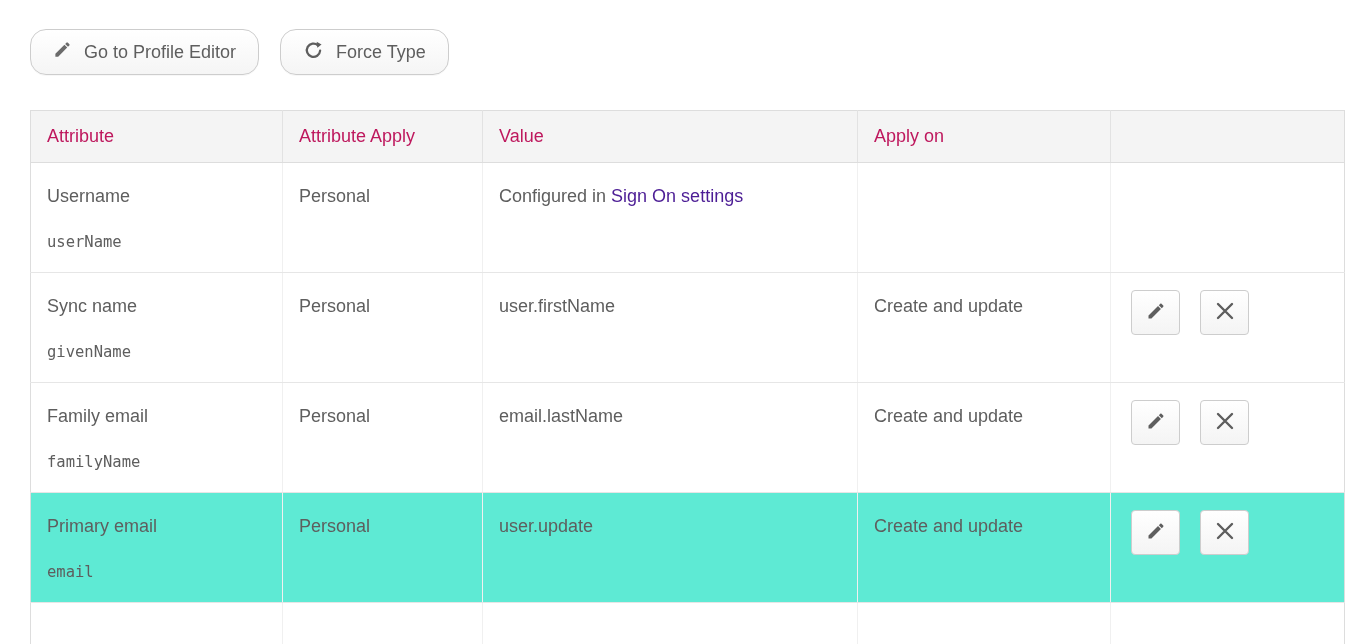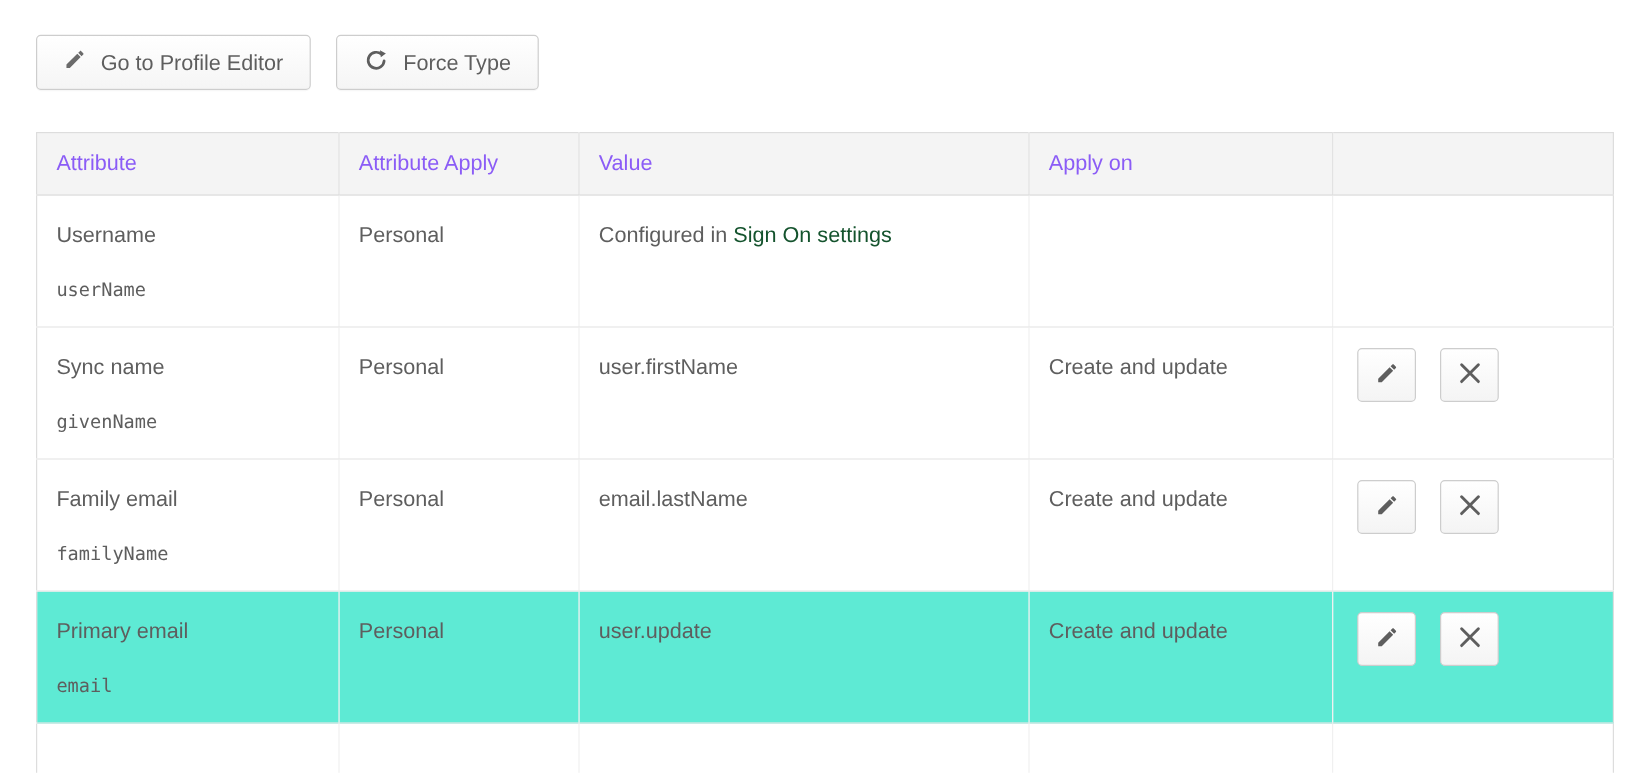--- a/index.html
+++ b/index.html
@@ -11,38 +11,38 @@
     color: #5e5e5e;
   }
   .page { padding: 29px 26px 0 30px; }
 
   
   .toolbar { display: flex; gap: 21px; margin-bottom: 35px; }
   .btn {
     display: inline-flex; align-items: center; gap: 12px;
     height: 46px; padding: 0 22px;
     background: linear-gradient(#ffffff, #f5f5f5);
-    border: 1px solid #cdcdcd; border-radius: 4px;
+    border: 1px solid #cdcdcd; border-radius: 16px;
     font-family: "Liberation Sans", sans-serif;
     font-size: 18px; color: #5e5e5e; cursor: pointer;
     box-shadow: 0 1px 0 rgba(0,0,0,0.03);
   }
   .btn svg { flex: 0 0 auto; }
 
   
   table.attr-table {
     width: 1314px; border-collapse: collapse; table-layout: fixed;
     border-left: 1px solid #dddddd;
     border-right: 1px solid #dddddd;
     border-top: 1px solid #dddddd;
   }
   thead th {
     height: 52px;
     background: #f4f4f4;
-    font-weight: normal; font-size: 18px; color: #8b5cf6;
+    font-weight: normal; font-size: 18px; color: #be185d;
     text-align: left; padding: 0 16px;
     border-bottom: 1px solid #dddddd;
     border-right: 1px solid #e2e2e2;
   }
   thead th:last-child { border-right: none; }
   tbody td {
     vertical-align: top;
     padding: 23px 16px 0 16px;
     font-size: 18px; color: #5e5e5e;
     border-right: 1px solid #f0f0f0;
@@ -51,21 +51,21 @@
   }
   tbody td:last-child { border-right: none; }
   tr.highlight td { background: #5eead4; }
   tr.partial-row td { height: 70px; border-bottom: none; }
 
   .attr-code {
     display: block; margin-top: 26px;
     font-family: "DejaVu Sans Mono", "Liberation Mono", monospace;
     font-size: 15.5px; color: #5e5e5e;
   }
-  a.link { color: #14532d; text-decoration: none; cursor: pointer; }
+  a.link { color: #4c1d95; text-decoration: none; cursor: pointer; }
 
   
   .actions { display: flex; gap: 20px; padding-top: 0; }
   td.actions-cell { padding-top: 17px; padding-left: 20px; }
   .icon-btn {
     width: 49px; height: 45px;
     display: inline-flex; align-items: center; justify-content: center;
     background: linear-gradient(#ffffff, #f4f4f4);
     border: 1px solid #cdcdcd; border-radius: 4px;
     cursor: pointer;

